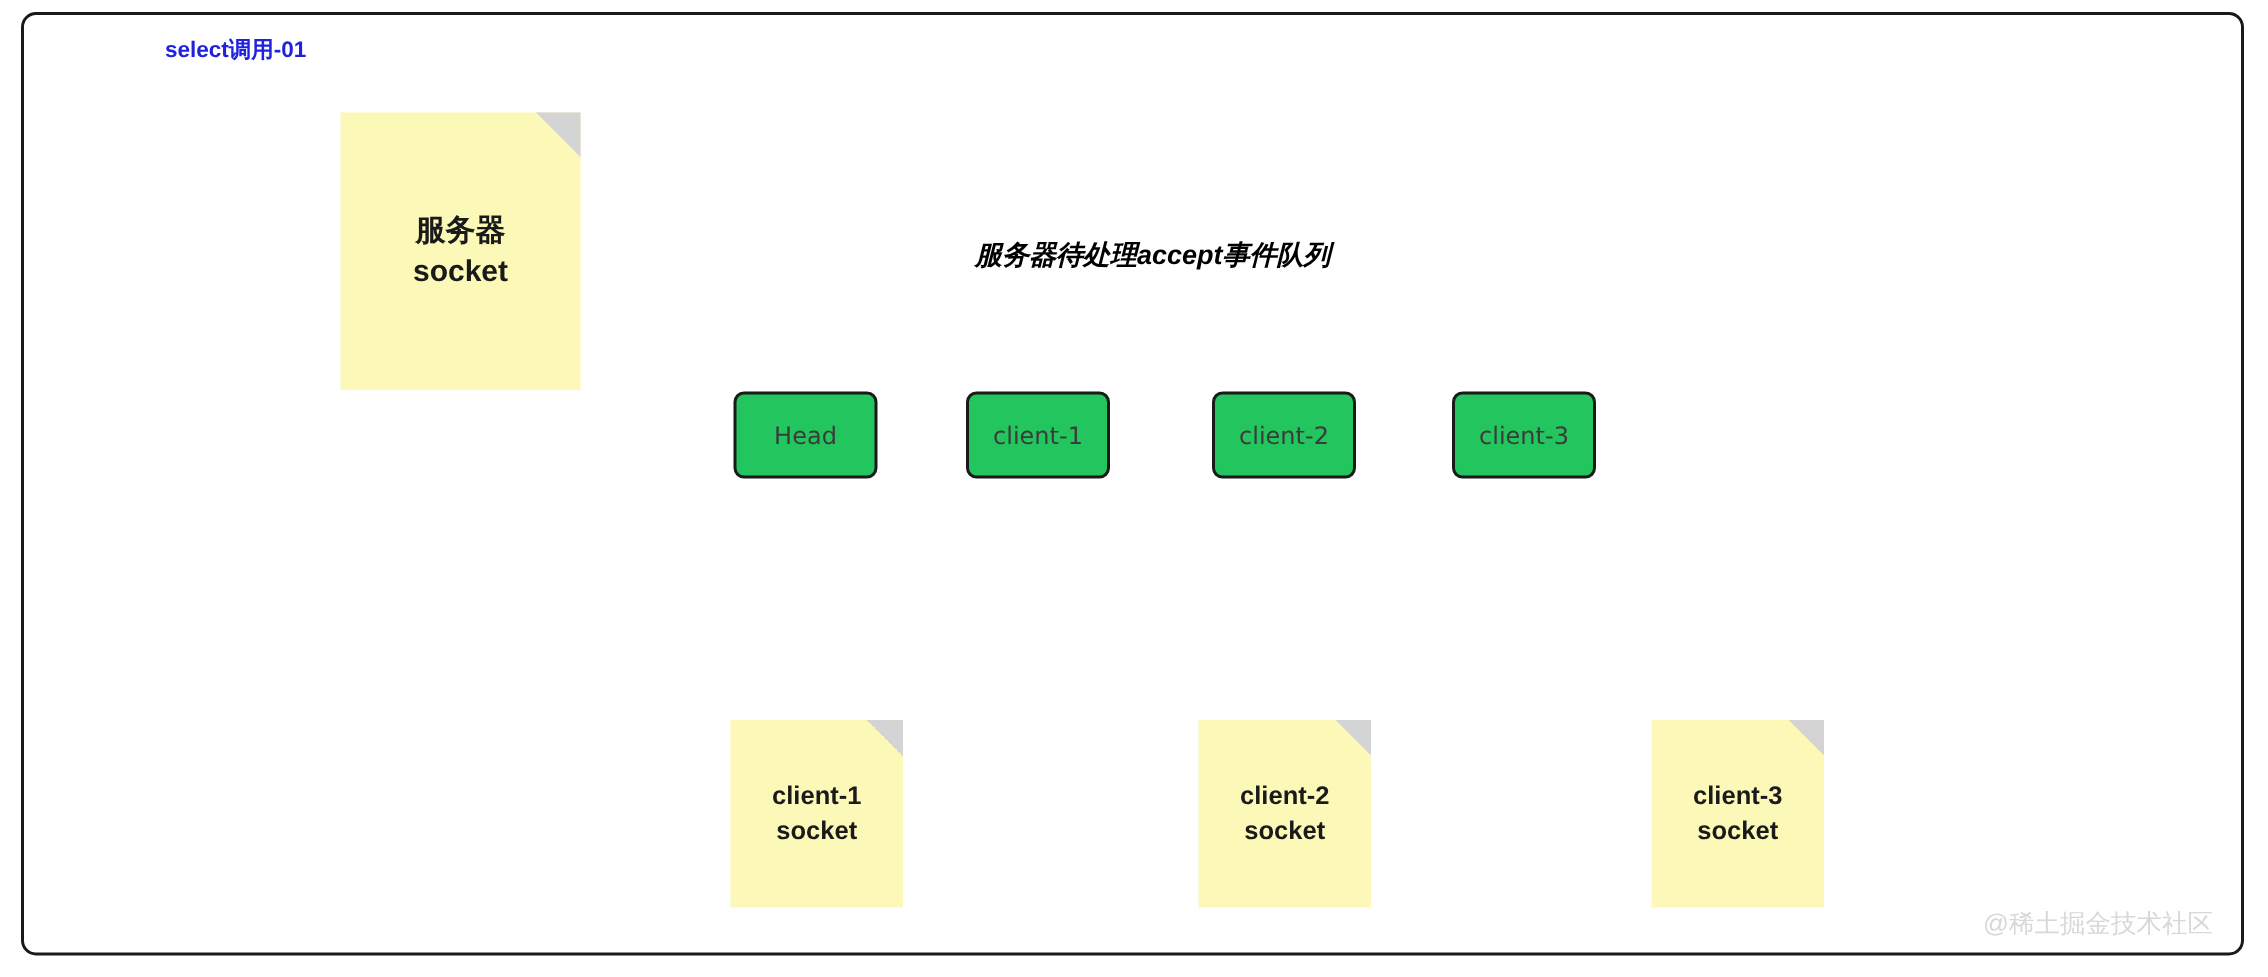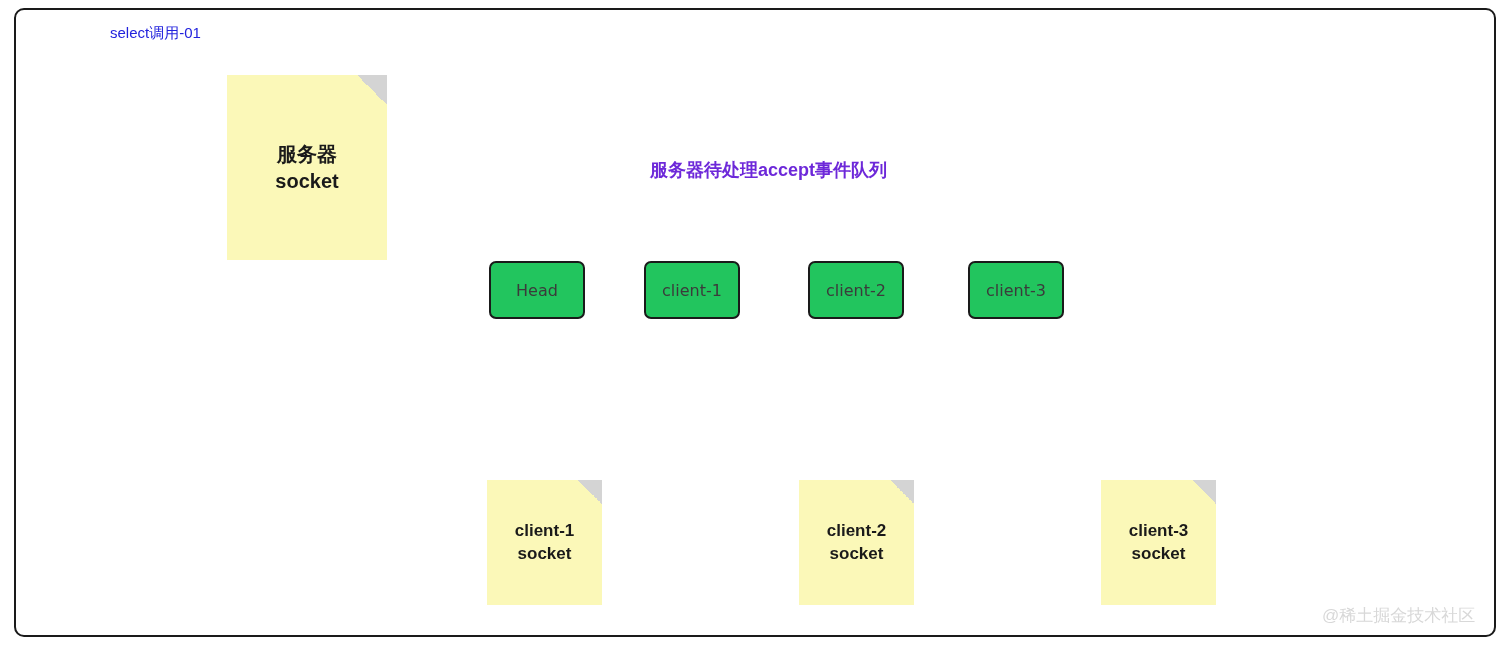--- a/index.html
+++ b/index.html
@@ -29,21 +29,21 @@
     border: 2px solid #1a1a1a;
     border-radius: 10px;
     box-sizing: border-box;
     background: #ffffff;
   }
   .diagram-title {
     position: absolute;
     left: 110px;
     top: 24px;
     font-size: 15px;
-    font-weight: normal;
+    font-weight: bold;
     color: #2222dd;
     white-space: nowrap;
     letter-spacing: 0px;
   }
   
   .note {
     position: absolute;
     background: #fbf8b8;
     box-sizing: border-box;
     display: flex;
@@ -102,22 +102,23 @@
   .node-c1     { left: 644px; top: 261px; }
   .node-c2     { left: 808px; top: 261px; }
   .node-c3     { left: 968px; top: 261px; }
   
   .queue-label {
     position: absolute;
     left: 650px;
     top: 158px;
     font-size: 18px;
     font-weight: bold;
-    color: #6d28d9;
+    color: #000000;
     white-space: nowrap;
+    font-style: italic;
   }
   
   .watermark {
     position: absolute;
     left: 1322px;
     top: 604px;
     font-size: 17px;
     color: #d8d8d8;
     white-space: nowrap;
     font-weight: normal;

